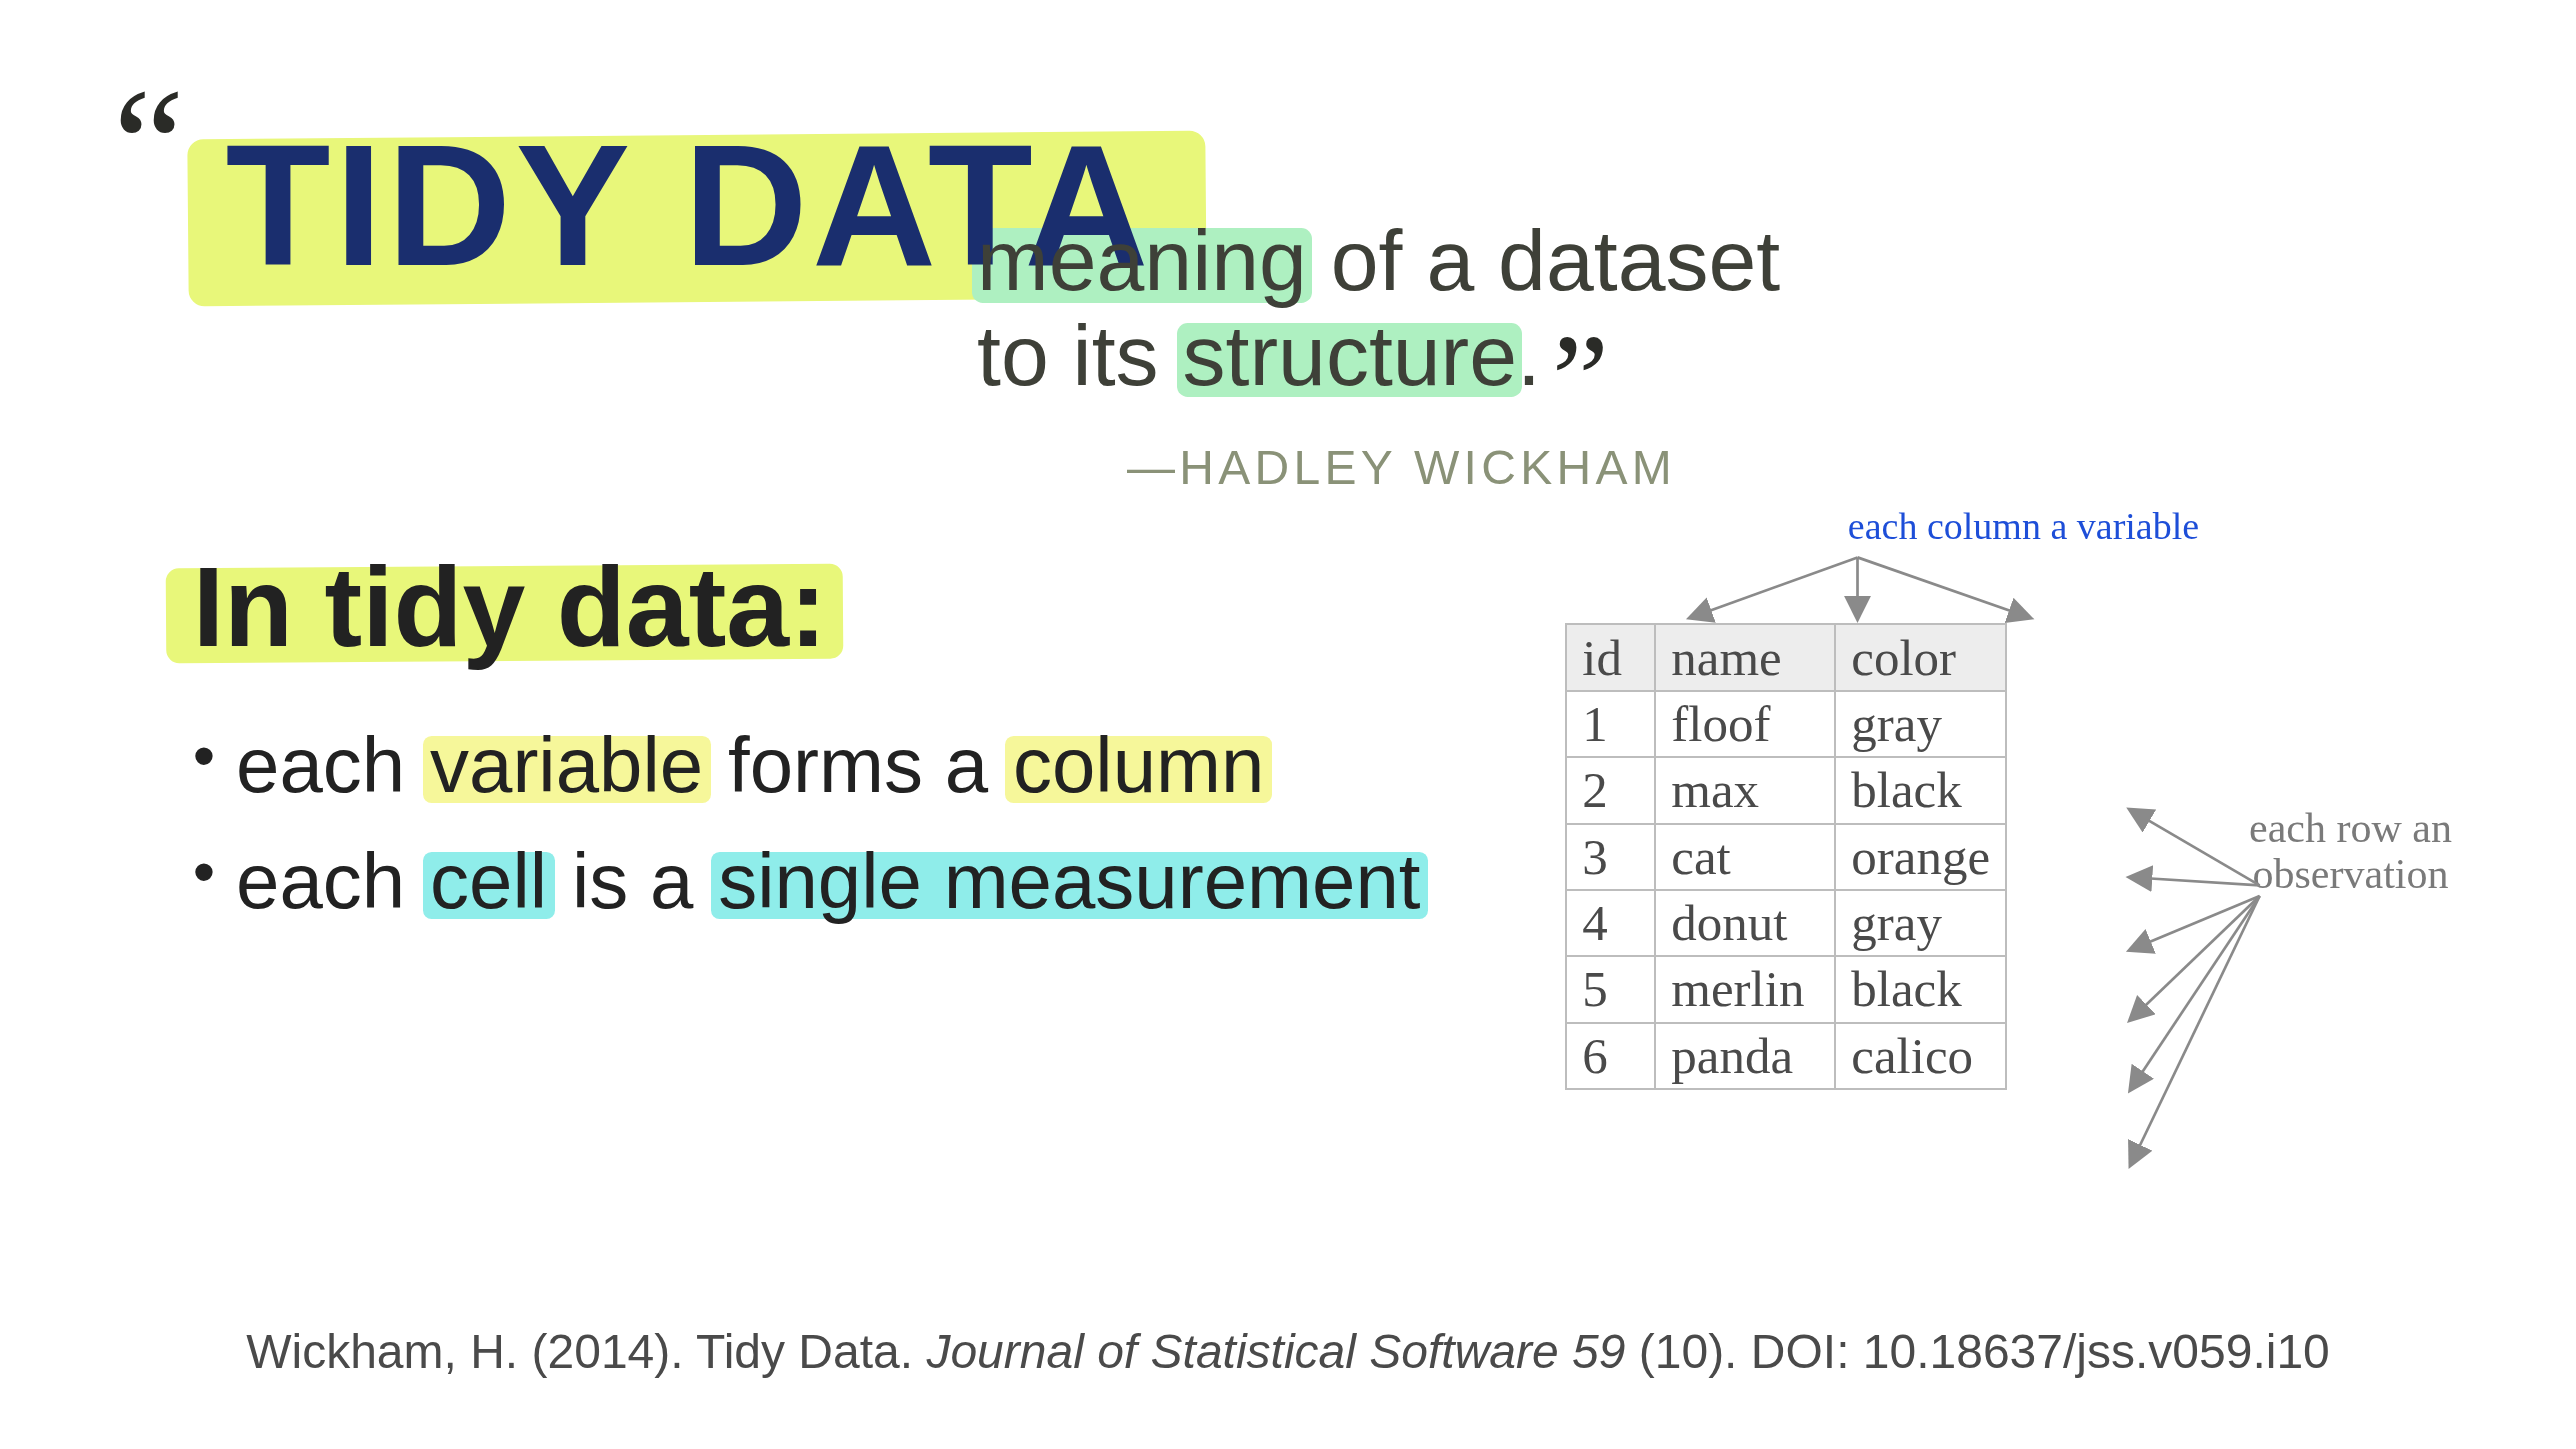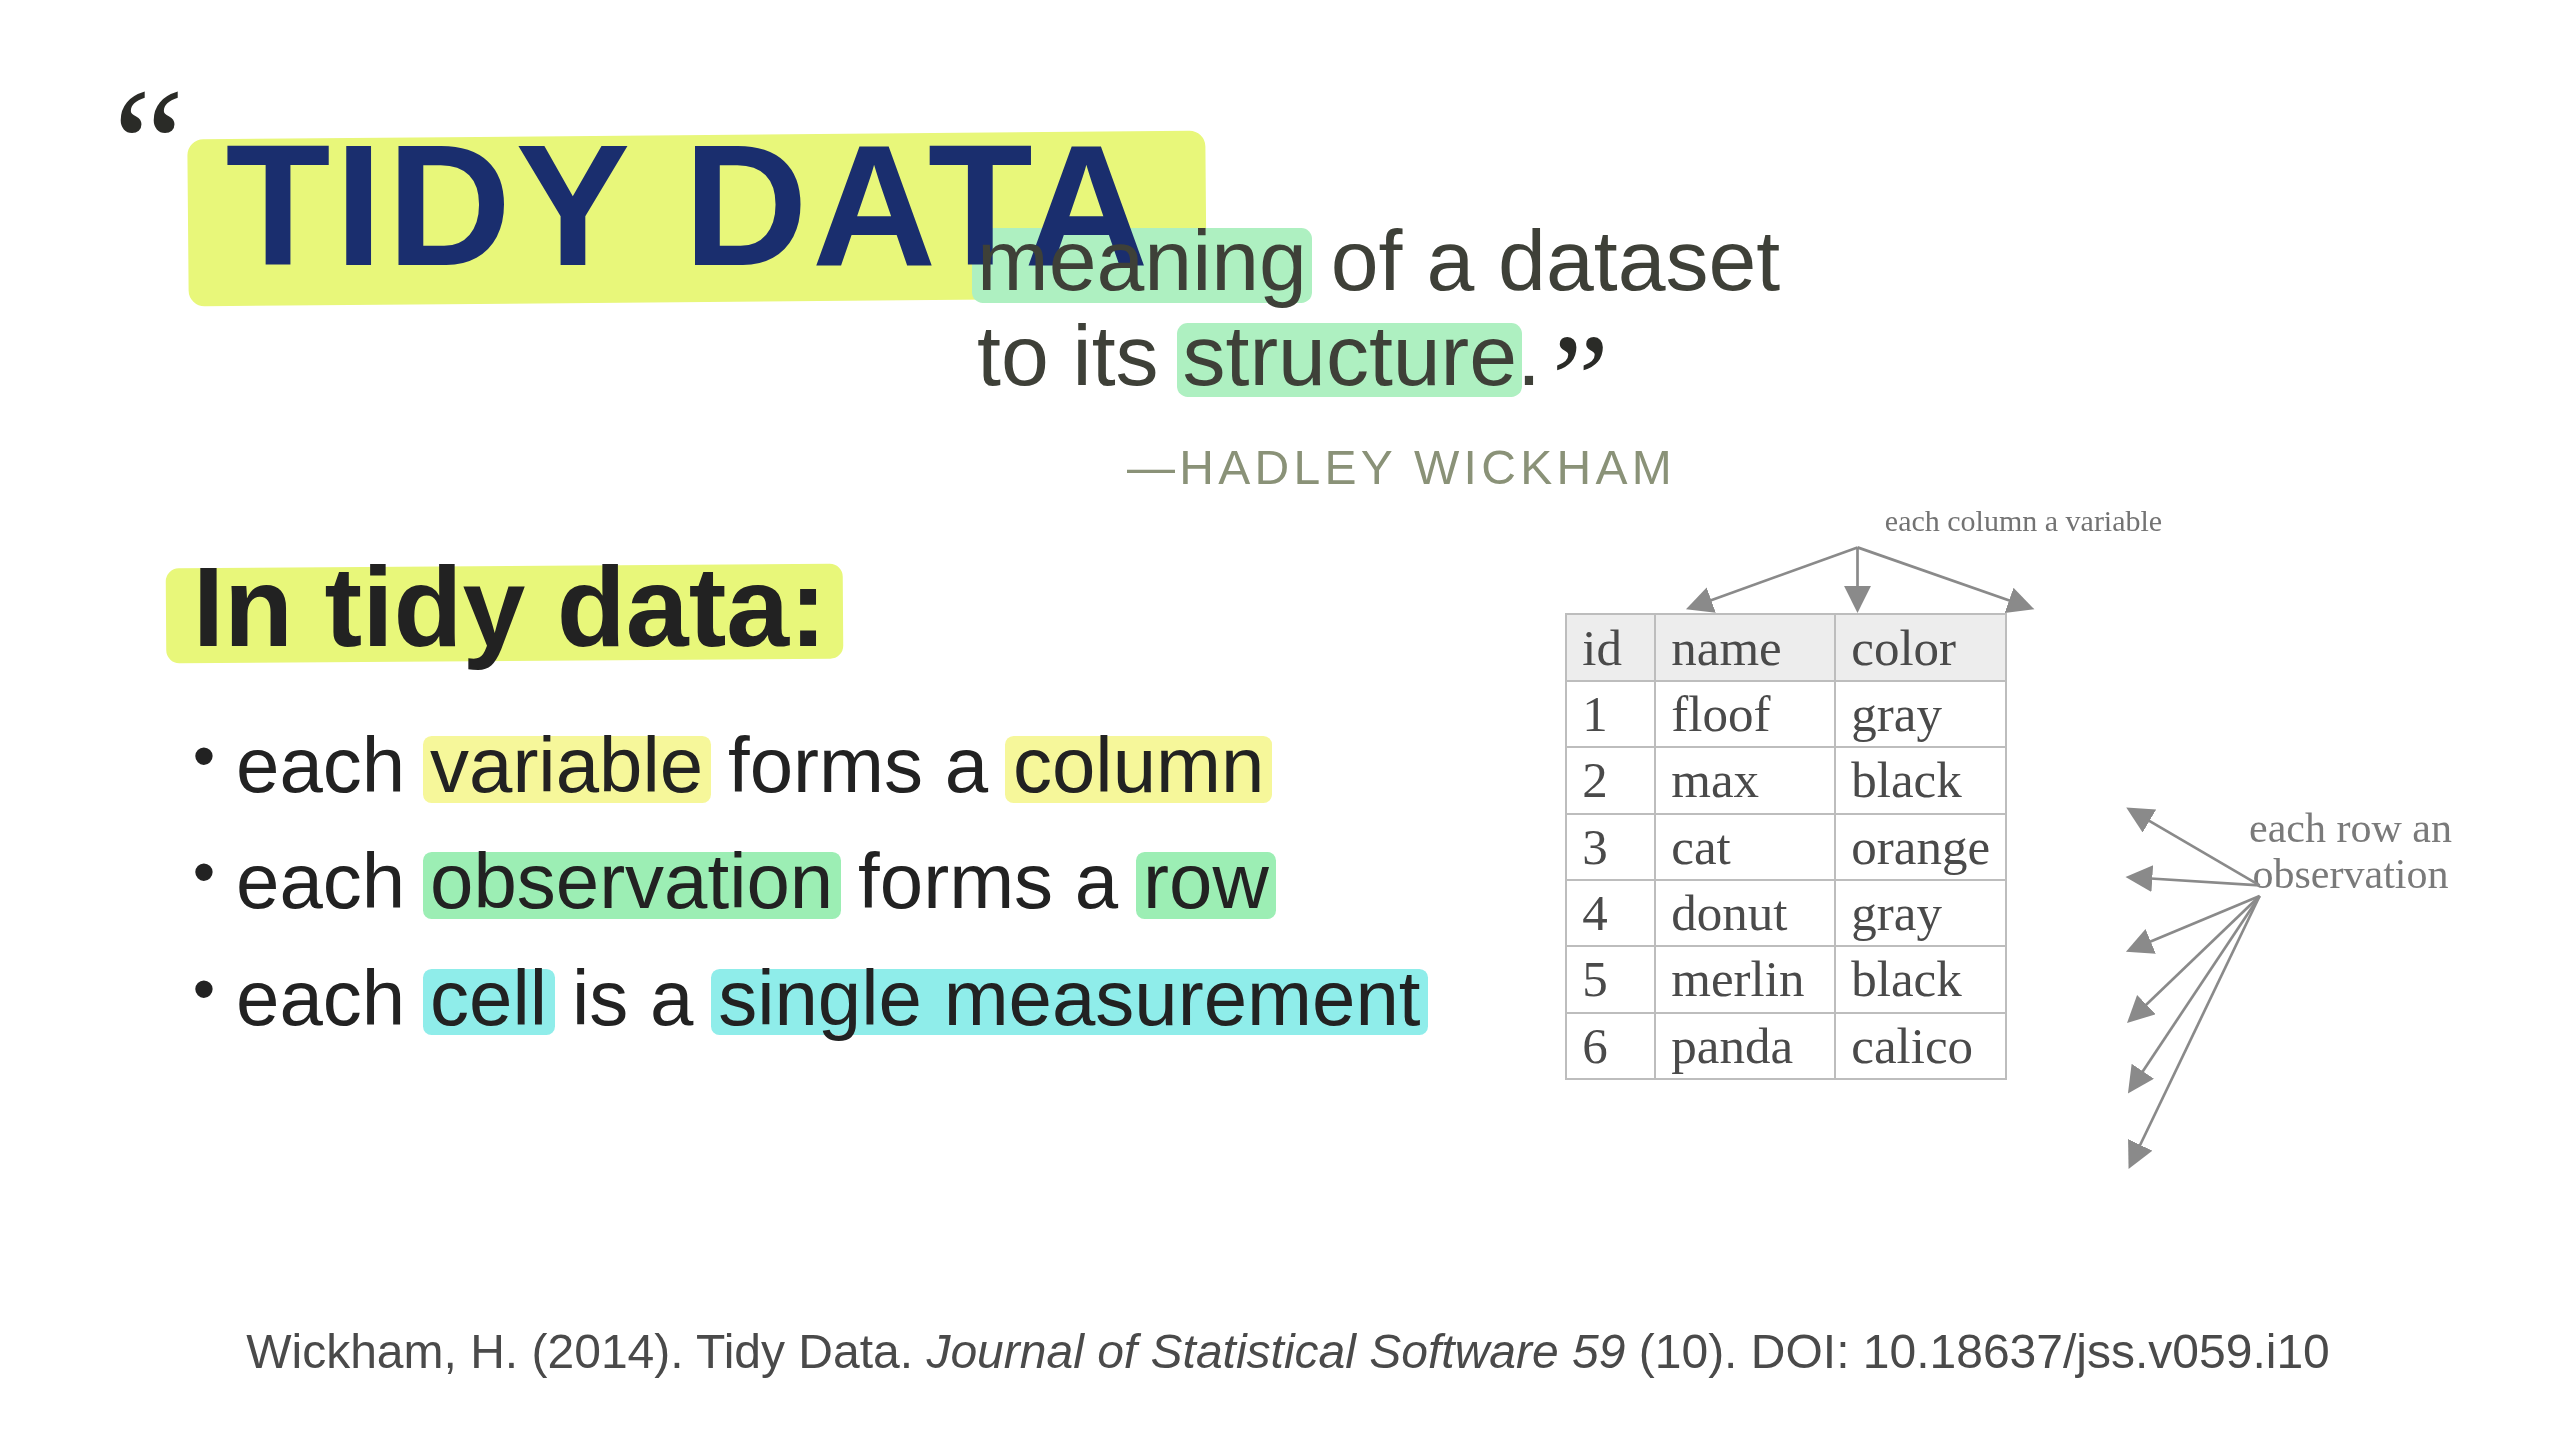--- a/index.html
+++ b/index.html
@@ -145,22 +145,22 @@
   .hl.c::before { background: #8fedea; }
 
   
   .figure {
     position: absolute;
     left: 1546px; top: 504px;
     width: 912px;
   }
   .col-label {
     font-family: "Comic Sans MS", "Segoe Script", cursive;
-    font-size: 30px;
-    color: #737373;
+    font-size: 38px;
+    color: #1d4ed8;
     text-align: center;
     margin-left: 43px;
     margin-bottom: 5.4px;
   }
   .col-arrows {
     position: relative;
     height: 70px;
     margin-left: 43px;
     width: 537px;
   }
@@ -229,23 +229,20 @@
     <span>to its </span><span class="hl-g1">structure</span><span>.</span><span class="close-quote">”</span>
   </div>
   <div class="attrib">—HADLEY WICKHAM</div>
 </div>
 
 <div class="section">
   <h2>In tidy data:</h2>
   <ul class="bullets">
     <li>
       <span>each </span><span class="hl y">variable</span><span> forms a </span><span class="hl y">column</span>
-    </li>
-    <li>
-      <span>each </span><span class="hl g">observation</span><span> forms a </span><span class="hl g">row</span>
     </li>
     <li>
       <span>each </span><span class="hl c">cell</span><span> is a </span><span class="hl c">single measurement</span>
     </li>
   </ul>
 </div>
 
 <div class="figure">
   <div class="col-label">each column a variable</div>
   <div class="col-arrows">

